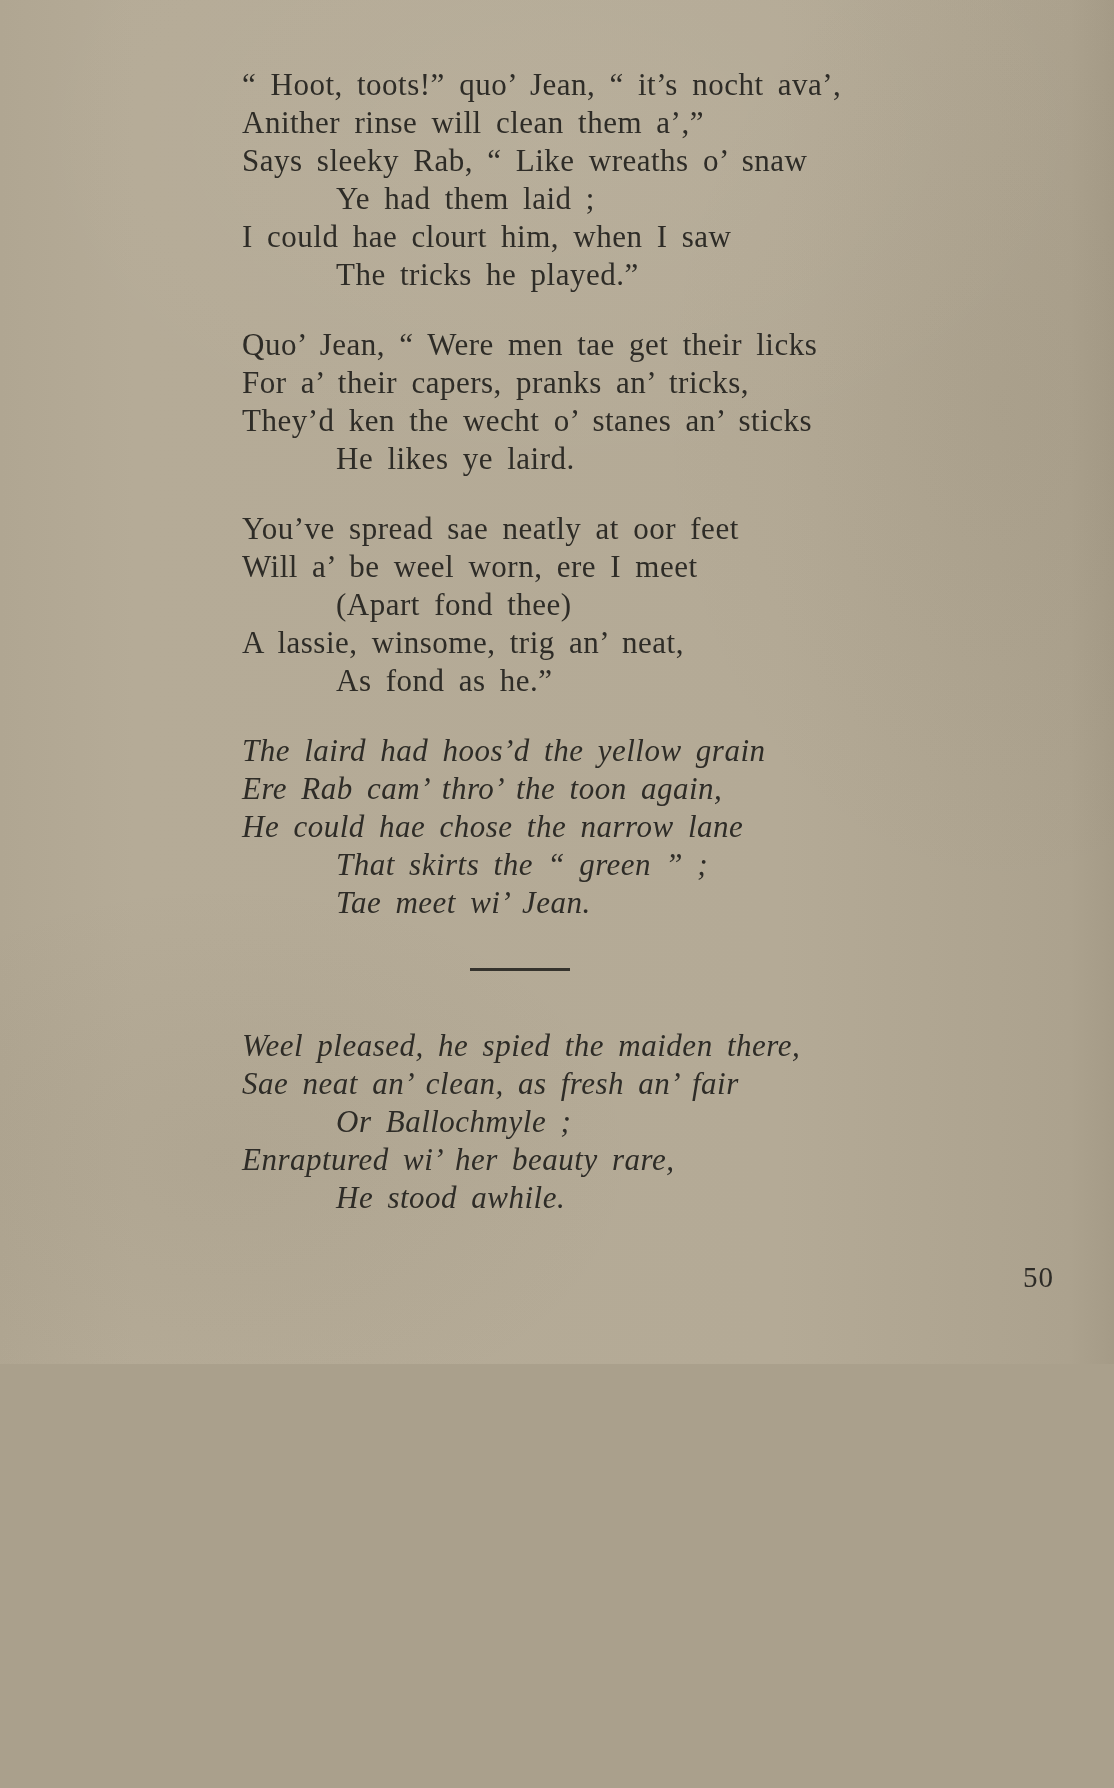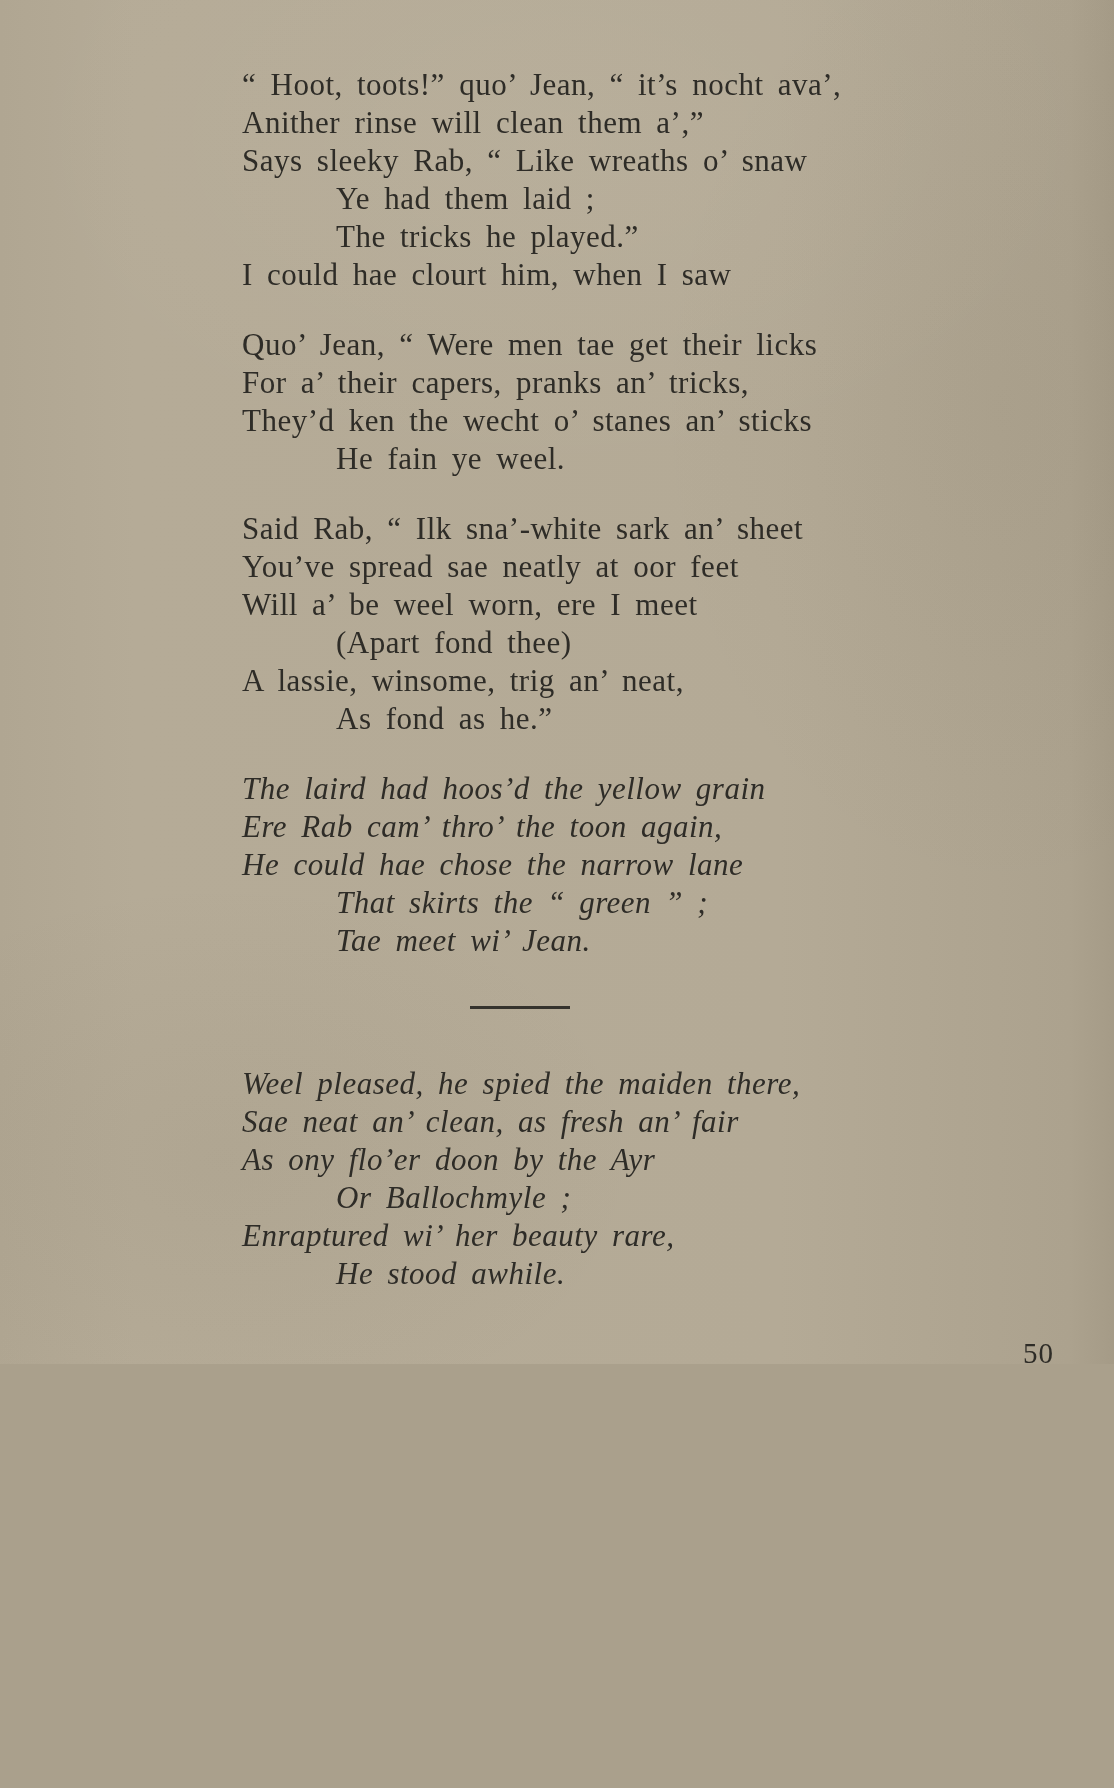--- a/index.html
+++ b/index.html
@@ -75,51 +75,49 @@
 <body>
 
 <div class="page">
   <div class="poem">
     <div>
         <div class="stanza">
           <div class="line">“ Hoot, toots!” quo’ Jean, “ it’s nocht ava’,</div>
           <div class="line">Anither rinse will clean them a’,”</div>
           <div class="line">Says sleeky Rab, “ Like wreaths o’ snaw</div>
           <div class="line indent">Ye had them laid ;</div>
+          <div class="line">I could hae clourt him, when I saw</div>
           <div class="line indent">The tricks he played.”</div>
-          <div class="line">I could hae clourt him, when I saw</div>
         </div>
         <div class="stanza">
           <div class="line">Quo’ Jean, “ Were men tae get their licks</div>
           <div class="line">For a’ their capers, pranks an’ tricks,</div>
           <div class="line">They’d ken the wecht o’ stanes an’ sticks</div>
-          <div class="line indent">He fain ye weel.</div>
+          <div class="line indent">He likes ye laird.</div>
         </div>
         <div class="stanza">
-          <div class="line">Said Rab, “ Ilk sna’-white sark an’ sheet</div>
           <div class="line">You’ve spread sae neatly at oor feet</div>
           <div class="line">Will a’ be weel worn, ere I meet</div>
           <div class="line indent">(Apart fond thee)</div>
           <div class="line">A lassie, winsome, trig an’ neat,</div>
           <div class="line indent">As fond as he.”</div>
         </div>
         <div class="stanza">
           <div class="line">The laird had hoos’d the yellow grain</div>
           <div class="line">Ere Rab cam’ thro’ the toon again,</div>
           <div class="line">He could hae chose the narrow lane</div>
           <div class="line indent">That skirts the “ green ” ;</div>
           <div class="line indent">Tae meet wi’ Jean.</div>
         </div>
       </div>
     <hr class="divider">
     <div>
         <div class="stanza">
           <div class="line">Weel pleased, he spied the maiden there,</div>
           <div class="line">Sae neat an’ clean, as fresh an’ fair</div>
-          <div class="line">As ony flo’er doon by the Ayr</div>
           <div class="line indent">Or Ballochmyle ;</div>
           <div class="line">Enraptured wi’ her beauty rare,</div>
           <div class="line indent">He stood awhile.</div>
         </div>
       </div>
     <div class="page-number">50</div>
   </div>
 </div>
 
 </body></html>

